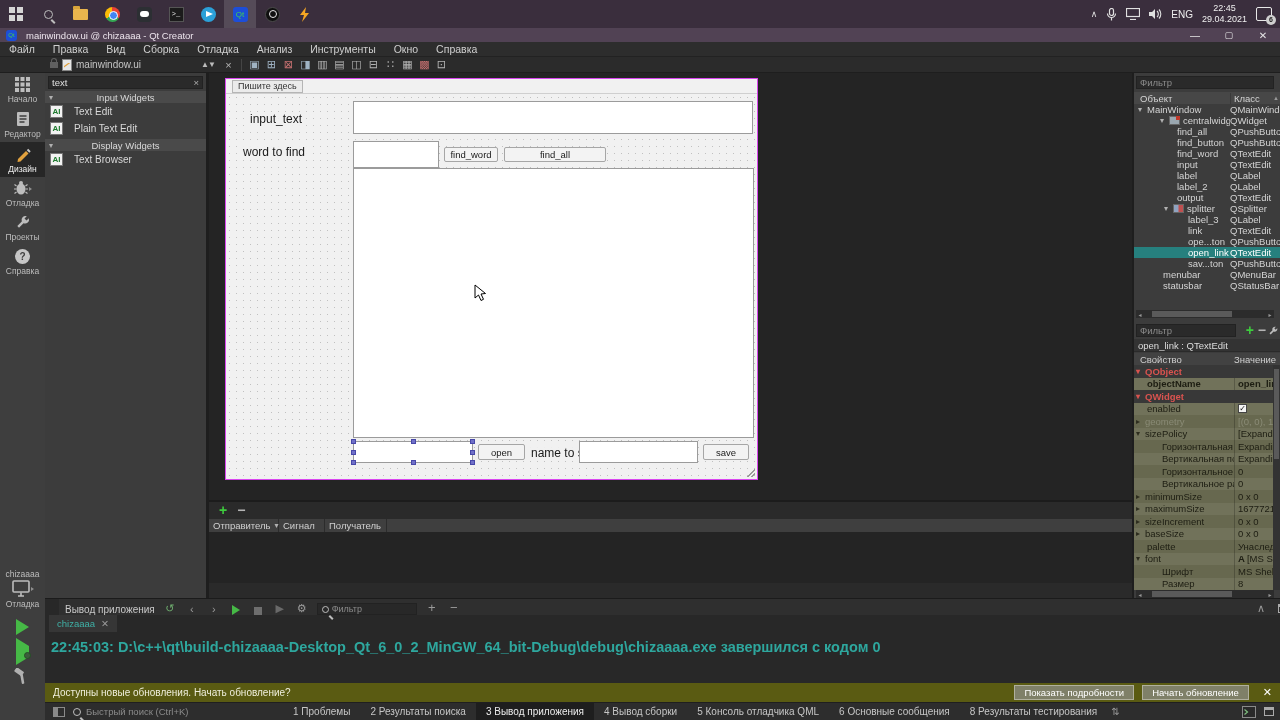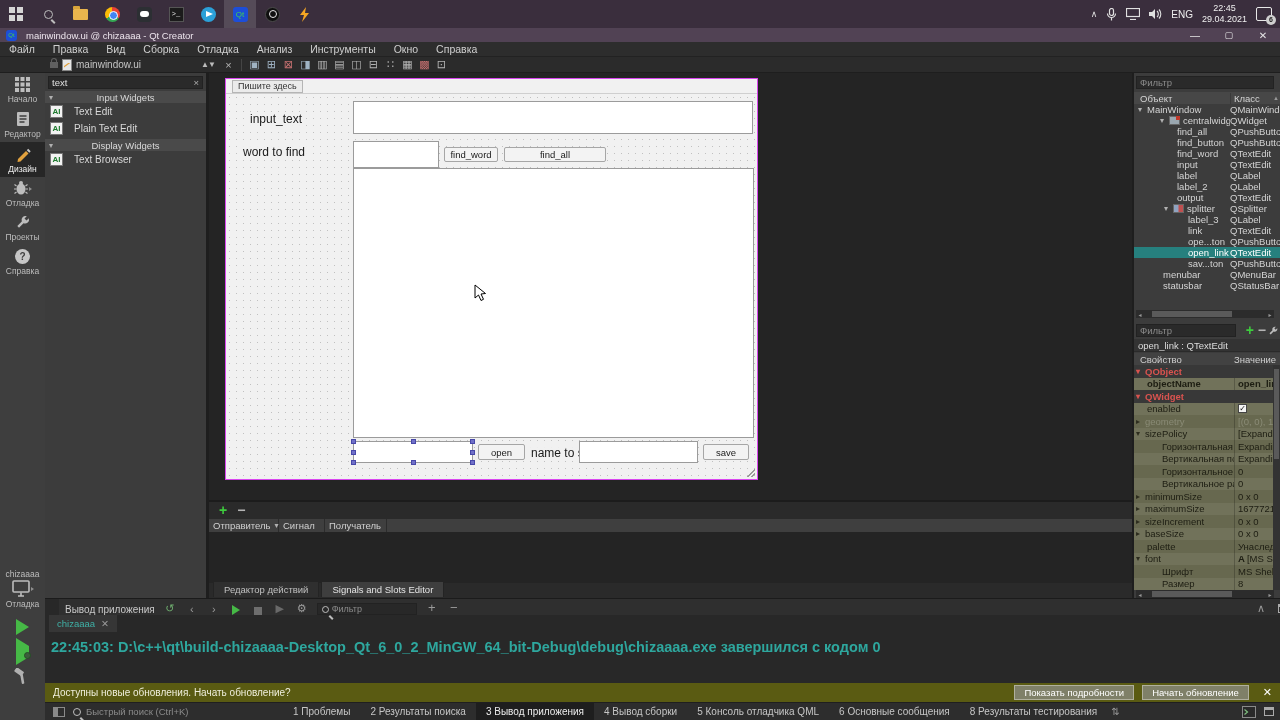--- a/index.html
+++ b/index.html
@@ -427,24 +427,20 @@
           <span class="exp">▾</span>
         </div>
       <div style="width:46px">
           <span>Сигнал</span>
         </div>
       <div style="width:62px">
           <span>Получатель</span>
         </div>
     </div>
     <div class="sig-body"></div>
-    <div class="sig-tabs">
-      <span class="sig-tab">Редактор действий</span>
-      <span class="sig-tab active">Signals and Slots Editor</span>
-    </div>
   </div>
 
   <div class="a rpanel">
     <div class="rp-filter" style="top:3px;width:138px">
       <input placeholder="Фильтр" style="">
     </div>
     <div class="ihead" style="top:19px">
       <span class="c1">Объект</span>
       <span class="c2">Класс</span>
       <span style="position:absolute;right:1px;font-size:6px;color:#999">▲</span>

